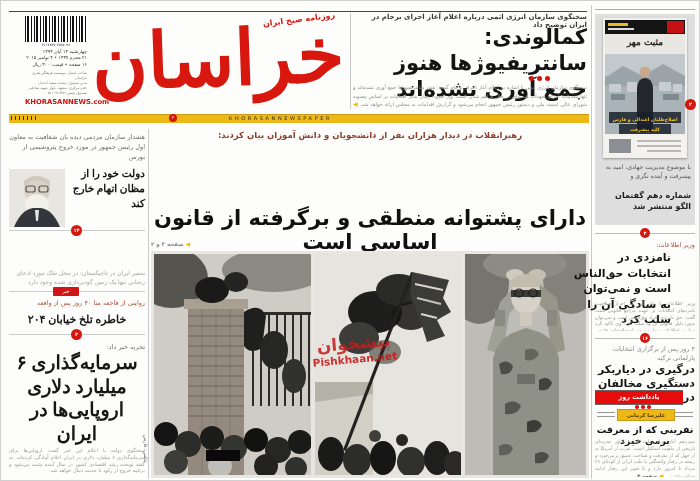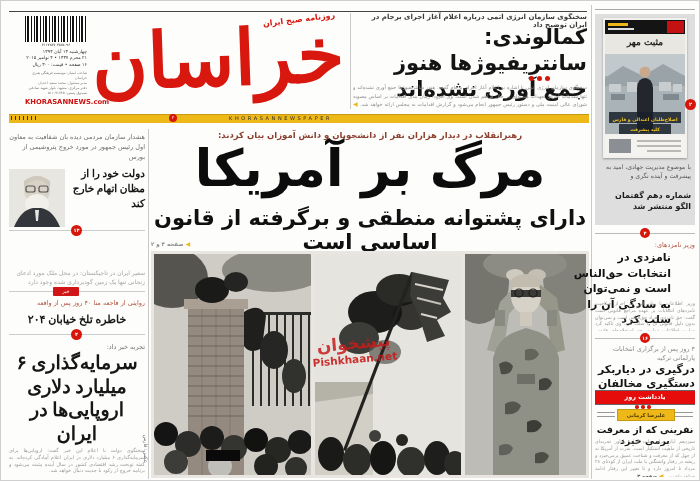--- a/index.html
+++ b/index.html
@@ -79,21 +79,21 @@
   .cover-title{left:602px;top:36px;width:84px;text-align:center;font-size:9px;font-weight:800;color:#25221d;
     font-family:"DejaVu Serif",serif;}
   .cover-y1{left:608px;top:114px;width:72px;text-align:center;font-size:4.6px;line-height:9px;color:#f3c520;font-weight:700;}
   .cover-y2{left:618px;top:125px;width:52px;text-align:center;font-size:4.6px;line-height:8px;color:#f3c520;font-weight:700;}
   .sb-caption-reg{left:598px;top:161px;width:92px;font-size:6.2px;line-height:9px;color:#555;text-align:right;}
   .sb-caption-bold{left:598px;top:189px;width:92px;font-size:8px;line-height:11px;color:#1d1d1d;font-weight:800;text-align:right;}
   .sb-kicker-rust{font-size:6.5px;color:#b2543f;}
   .sb-kicker-gray{font-size:6.5px;line-height:9px;color:#8a8a8a;}
   .sb-head{font-weight:800;color:#141414;}
   .sb-body{font-size:4.8px;line-height:6.8px;color:#9a9a9a;text-align:justify;overflow:hidden;}
-  .note-banner{left:594px;top:389px;width:100px;height:13px;background:#e60c0c;color:#fff;
+  .note-banner{left:594px;top:389px;width:88px;height:13px;background:#e60c0c;color:#fff;
     font-size:6.5px;line-height:13px;text-align:center;font-weight:700;
     border-top:1.5px solid #666;border-bottom:1.5px solid #666;}
   .minidots{display:flex;gap:2.5px;}
   .minidots i{width:3.5px;height:3.5px;border-radius:50%;background:#d6150b;}
   .authorpill{left:616px;top:408px;width:56px;height:10px;background:#eeb818;color:#574000;
     font-size:5.2px;line-height:10px;text-align:center;font-weight:700;border:0.5px solid #c89a10;}
   .dline{height:3px;border-top:1px solid #999;border-bottom:1px solid #999;}
 </style>
 </head>
 <body>
@@ -133,21 +133,20 @@
       <i></i>
       <i></i>
     </div>
   <div class="abs jcpoa-body">
     <span>سخنگوی سازمان انرژی اتمی با اشاره به اعلام آغاز اجرای برجام گفت: هنوز سانتریفیوژها جمع آوری نشده‌اند و تنها مقدمات اجرای تعهدات هسته‌ای در حال فراهم شدن است. وی افزود: زمان بندی اقدامات بر اساس مصوبه شورای عالی امنیت ملی و دستور رئیس جمهور انجام می‌شود و گزارش اقدامات به مجلس ارائه خواهد شد.</span>
     <span class="arrow">◀</span>
     <span class="mini-ref">صفحه ۱۶</span>
   </div>
 
   <div class="abs lead-kicker">رهبرانقلاب در دیدار هزاران نفر از دانشجویان و دانش آموزان بیان کردند:</div>
-  <div class="abs lead-headline">مرگ بر آمریکا</div>
   <div class="abs lead-sub">دارای پشتوانه منطقی و برگرفته از قانون اساسی است</div>
   <div class="abs lead-ref">
     <span class="arrow">◀</span>
     <span>صفحه ۴ و ۲</span>
   </div>
 
   <div class="abs photo-frame">
 
     <div class="photo" style="width:121px;">
       <svg viewBox="0 0 121 221" preserveAspectRatio="none">
@@ -328,21 +327,21 @@
   </div>
   <div class="abs cover-title">مثبت مهر</div>
   <div class="abs cover-y1">اصلاح‌طلبان اعتدالی و فارس</div>
   <div class="abs cover-y2">کلید پیشرفت</div>
   <div class="abs badge" style="left:684px;top:98px;">۲</div>
   <div class="abs sb-caption-reg">با موضوع مدیریت جهادی، امید به پیشرفت و آینده نگری و</div>
   <div class="abs sb-caption-bold">شماره دهم گفتمان الگو منتشر شد</div>
 
   <div class="abs hline" style="left:594px;top:232px;width:100px;background:#bbb;"></div>
   <div class="abs badge" style="left:639px;top:227px;width:10px;height:10px;line-height:10px;">۴</div>
-  <div class="abs sb sb-kicker-rust" style="left:594px;top:240px;">وزیر نامزدهای:</div>
+  <div class="abs sb sb-kicker-rust" style="left:594px;top:240px;">وزیر اطلاعات:</div>
   <div class="abs sb sb-head" style="left:570px;top:249px;font-size:11px;line-height:15.5px;">نامزدی در انتخابات حق‌الناس است و نمی‌توان به سادگی آن را سلب کرد</div>
   <div class="abs sb sb-body" style="left:594px;top:300px;height:30px;">وزیر اطلاعات با بیان این که احراز صلاحیت نامزدهای انتخابات بر عهده مراجع قانونی است گفت: حق نامزدی افراد حق‌الناس است و نمی‌توان بدون دلیل قانونی آن را سلب کرد. وی تاکید کرد وزارت اطلاعات تنها در حد استعلام‌های قانونی اظهار نظر می‌کند.</div>
 
   <div class="abs hline" style="left:594px;top:337px;width:100px;background:#bbb;"></div>
   <div class="abs badge" style="left:639px;top:332px;width:10px;height:10px;line-height:10px;">۱۶</div>
   <div class="abs sb sb-kicker-gray" style="left:594px;top:344px;">۴ روز پس از برگزاری انتخابات پارلمانی ترکیه</div>
   <div class="abs sb sb-head" style="left:594px;top:362px;font-size:11px;line-height:14px;">درگیری در دیاربکر دستگیری مخالفان در ازمیر</div>
 
   <div class="abs note-banner">یادداشت روز</div>
   <div class="abs minidots" style="left:634px;top:404px;">

